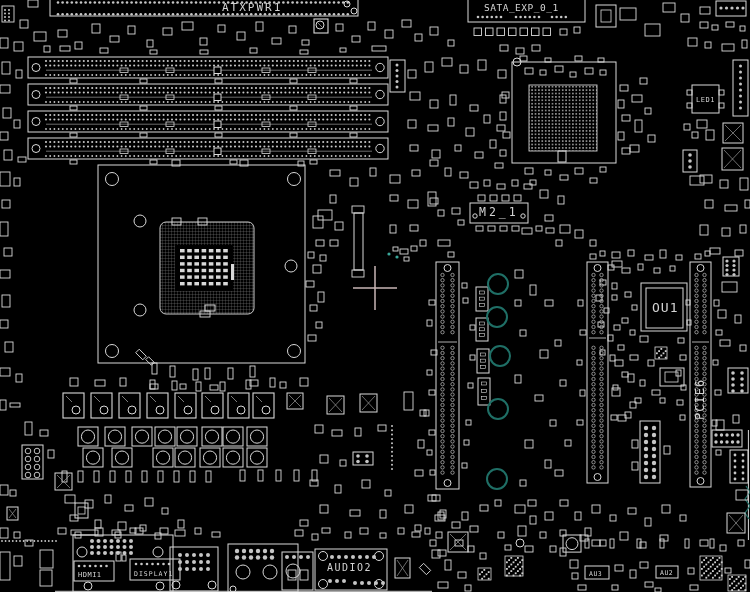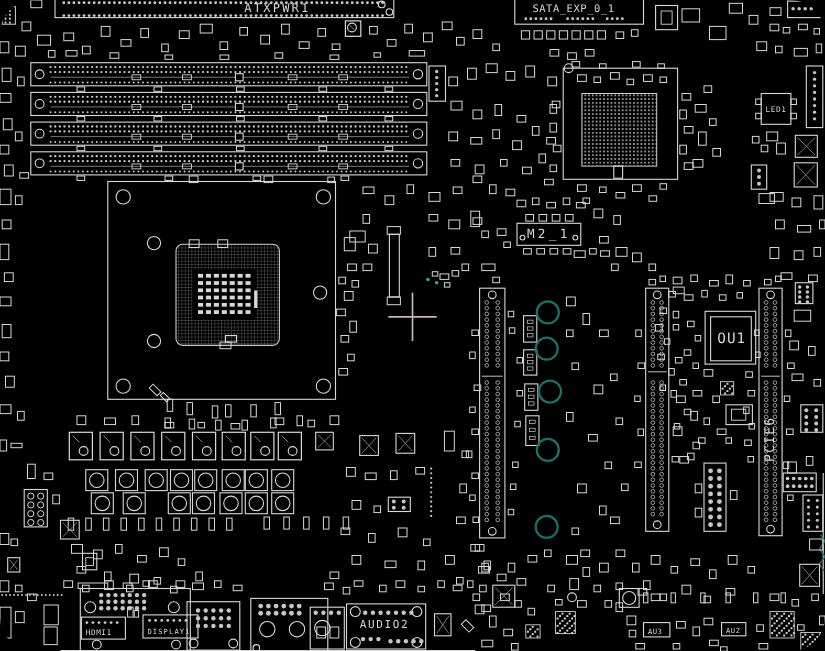--- a/index.html
+++ b/index.html
@@ -1,16 +1,16 @@
 <!DOCTYPE html>
 <html><head>
 <meta charset="utf-8">
 <style>
   html,body{margin:0;padding:0;background:#000;}
-  .stage{position:relative;width:750px;height:592px;background:#000;overflow:hidden;border-radius:31px;}
+  .stage{position:relative;width:750px;height:592px;background:#000;overflow:hidden;}
   svg{display:block;}
   text{font-family:"DejaVu Sans Mono","Liberation Mono",monospace;fill:#d4d4d4;}
 </style>
 </head>
 <body>
 
 <div class="stage">
   <svg id="board" width="750" height="592" viewBox="0 0 750 592" xmlns="http://www.w3.org/2000/svg">
     <defs>
       <pattern id="pat-hatch" width="3" height="3" patternUnits="userSpaceOnUse">

